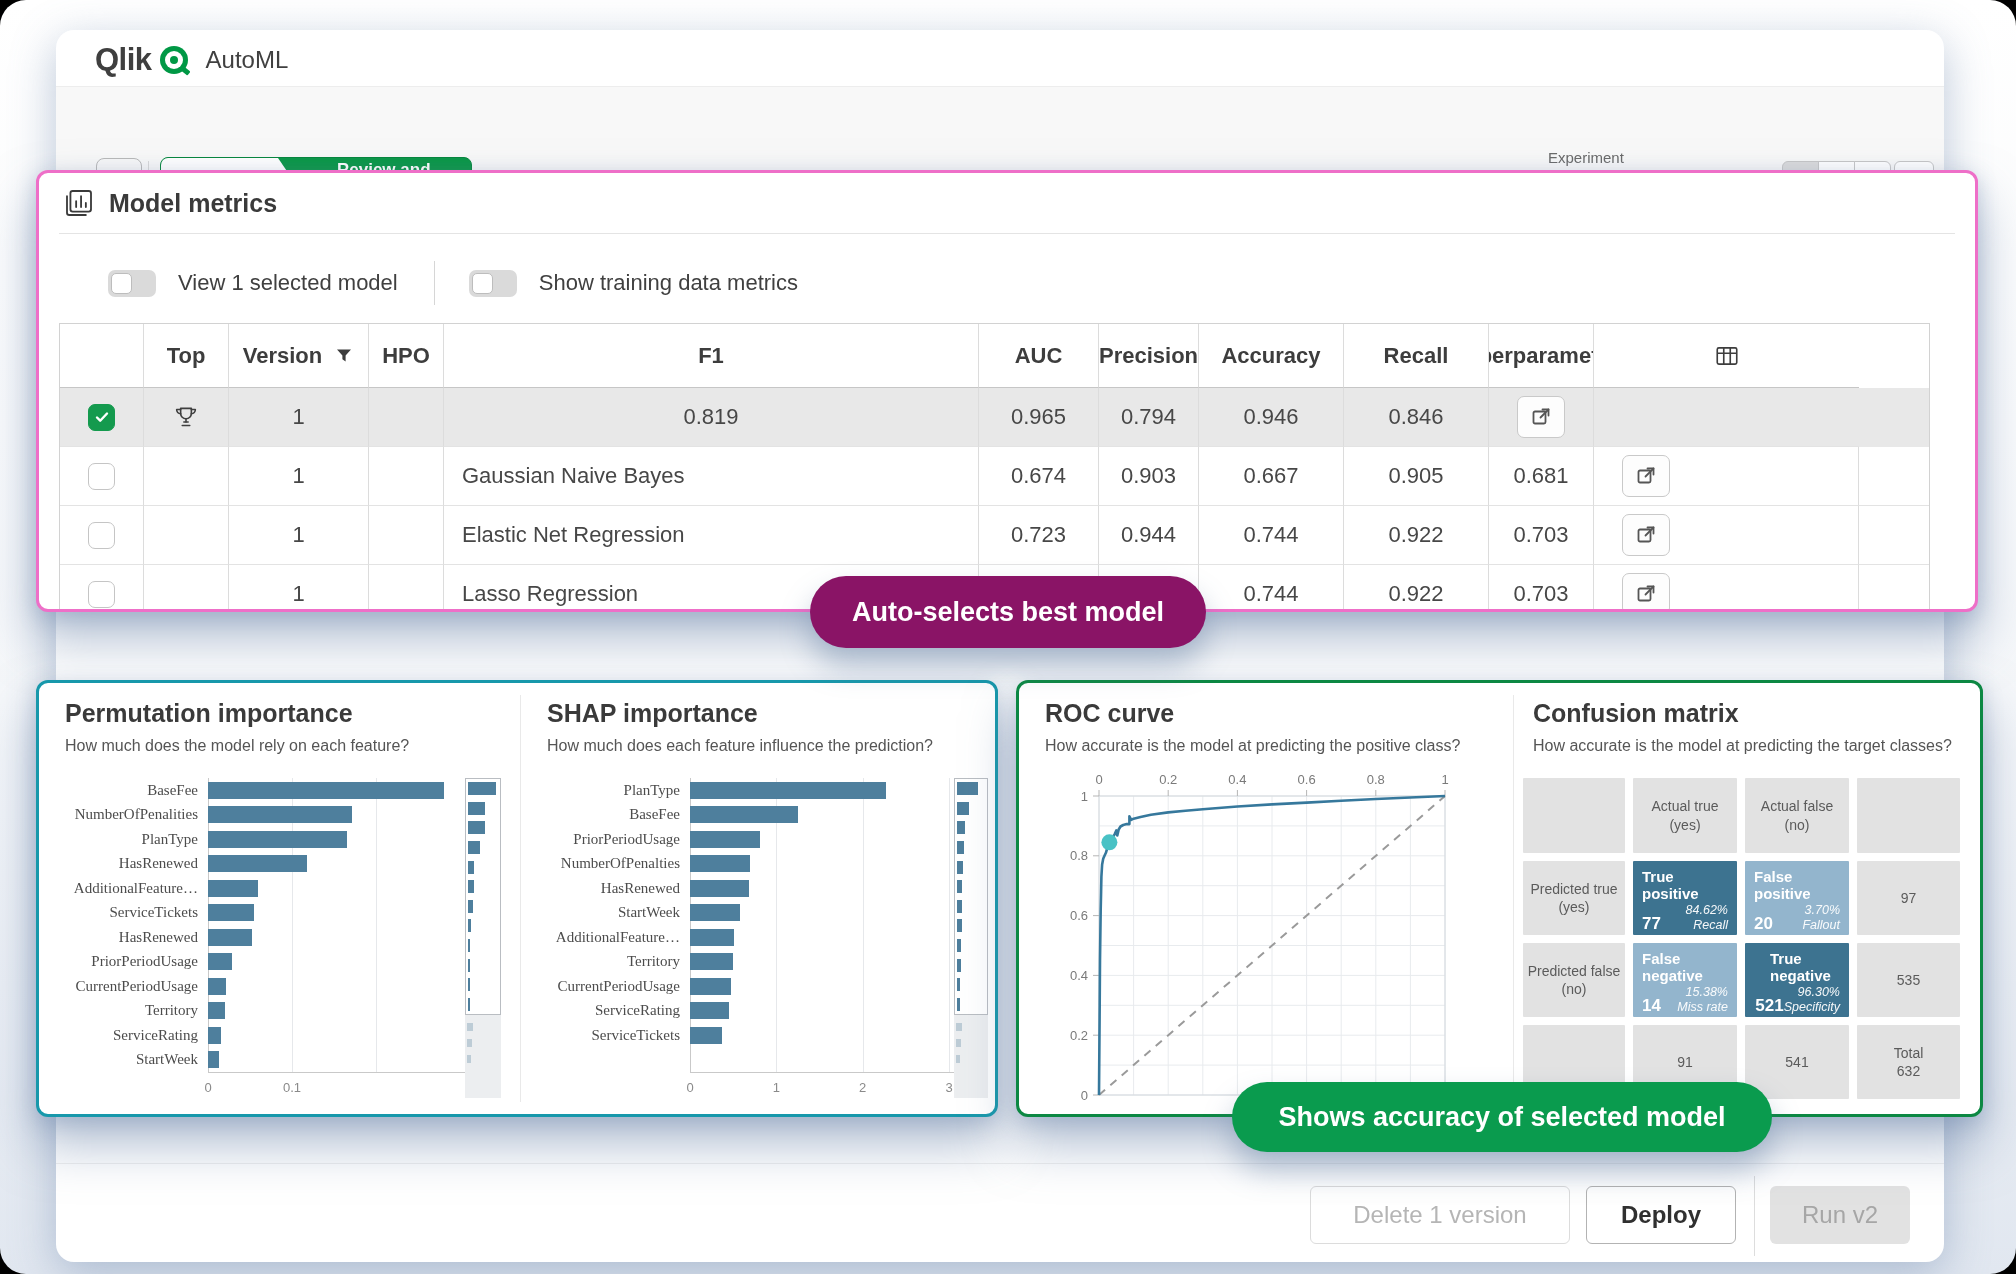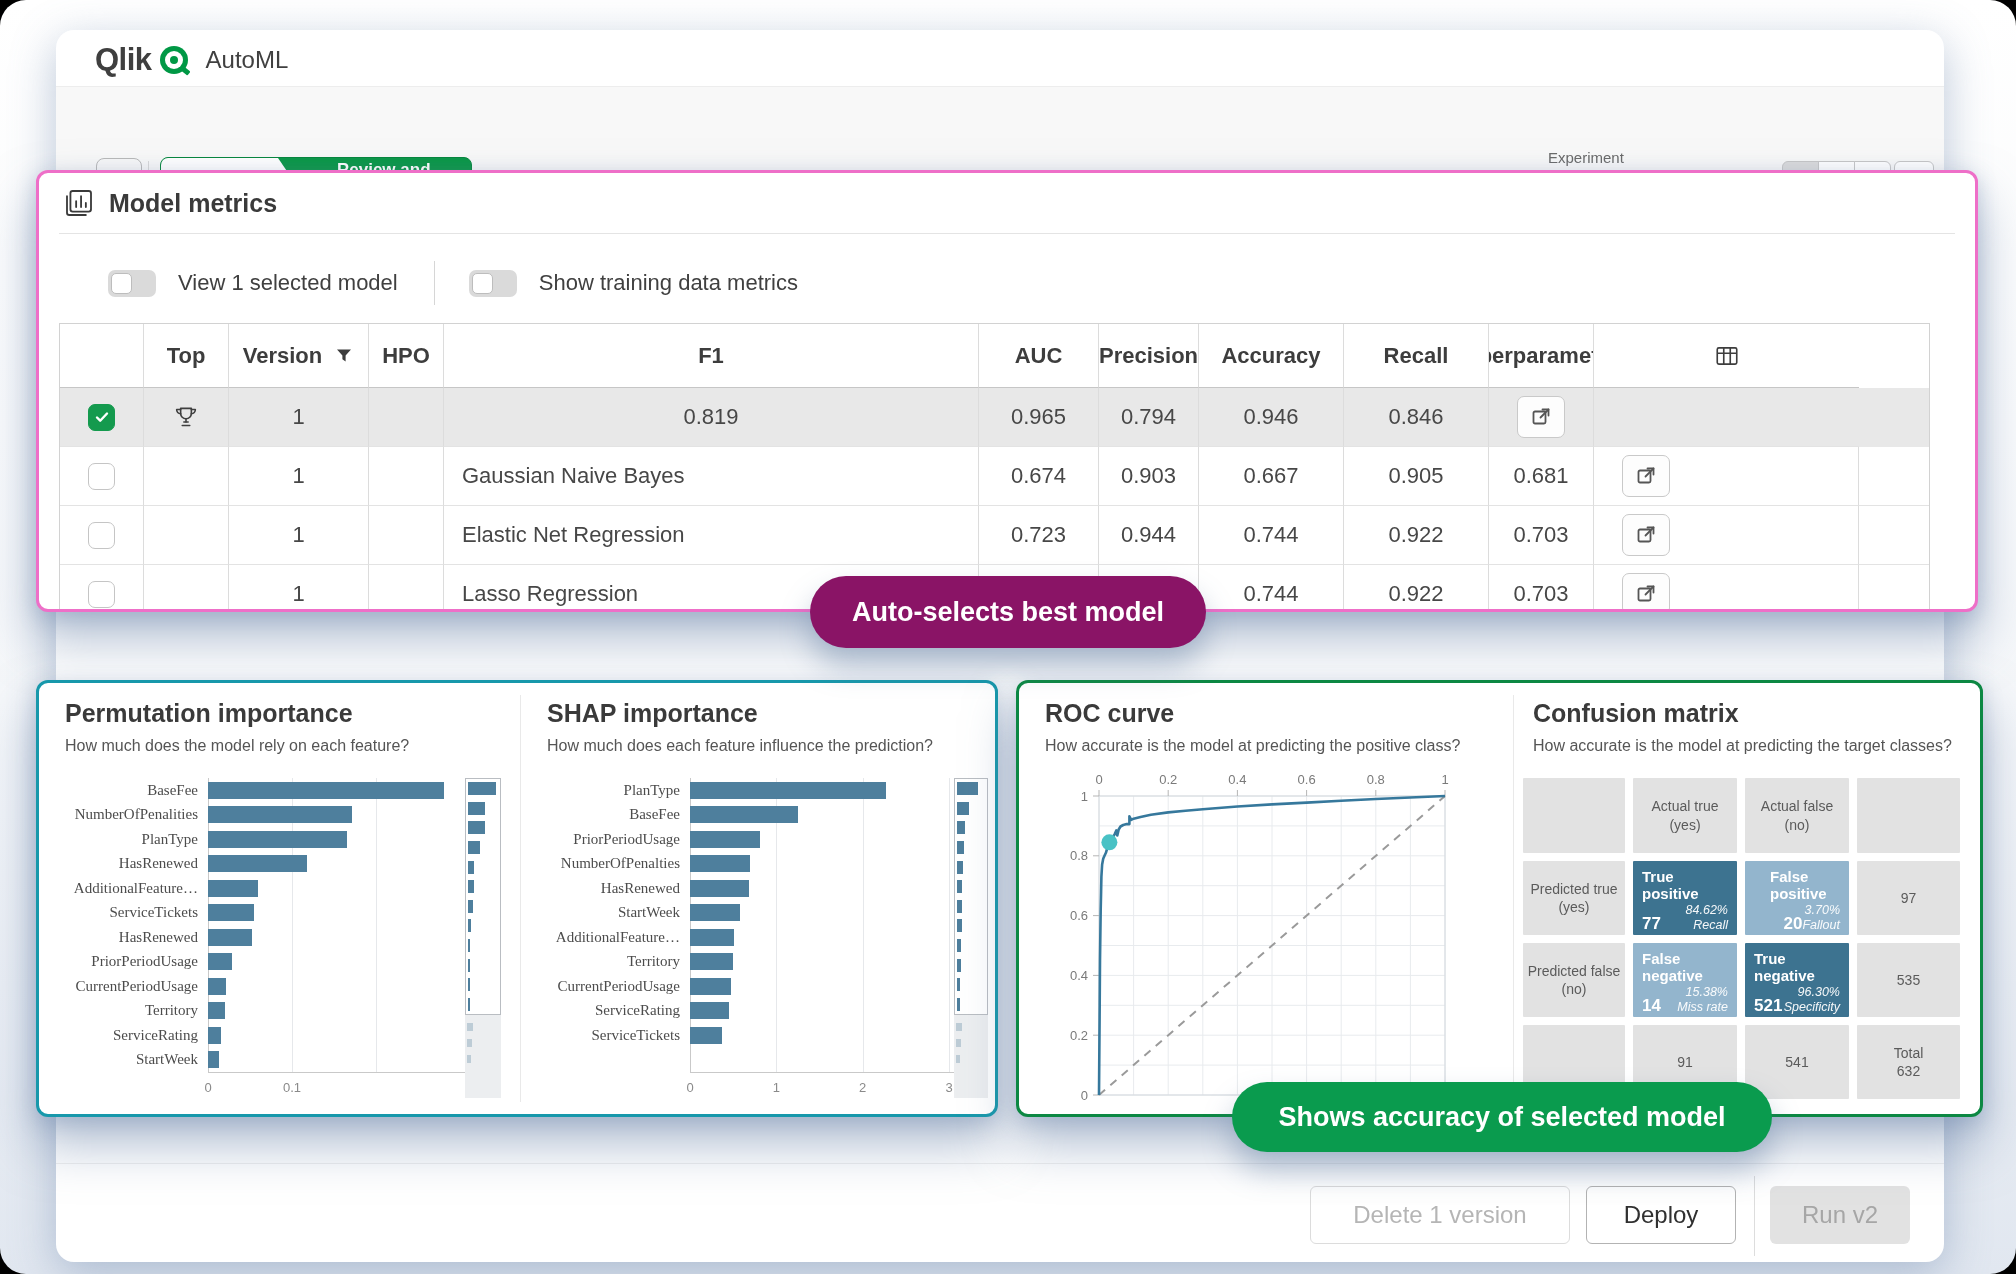--- a/index.html
+++ b/index.html
@@ -31,21 +31,21 @@
   .view-group{position:absolute;left:1726px;top:74px;display:flex;}
   .vbtn{width:35px;height:38px;border:1px solid #c7c7c7;background:#fff;display:flex;align-items:center;justify-content:center;margin-left:-1px;cursor:pointer;}
   .vbtn:first-child{border-radius:6px 0 0 6px;margin-left:0;}
   .vbtn:last-child{border-radius:0 6px 6px 0;}
   .vbtn.active{background:#dcdcdc;}
   .vbtn-single{position:absolute;left:1838px;top:74px;width:38px;height:38px;border:1px solid #c7c7c7;border-radius:6px;background:#fff;display:flex;align-items:center;justify-content:center;cursor:pointer;}
   
   .foot-div{position:absolute;left:0;right:0;top:1133px;height:1px;background:#efefef;}
   .btn{position:absolute;top:1156px;height:58px;border-radius:6px;font-family:"Liberation Sans",sans-serif;font-size:24px;display:flex;align-items:center;justify-content:center;box-sizing:border-box;cursor:pointer;}
   .btn-delete{left:1254px;width:260px;background:#fff;border:1px solid #dcdcdc;color:#b5b5b5;}
-  .btn-deploy{left:1530px;width:150px;background:#fff;border:1px solid #b3b3b3;color:#303030;font-weight:400;}
+  .btn-deploy{left:1530px;width:150px;background:#fff;border:1px solid #b3b3b3;color:#303030;font-weight:700;}
   .foot-vdiv{position:absolute;left:1698px;top:1146px;width:1px;height:80px;background:#ddd;}
   .btn-run{left:1714px;width:140px;background:#e2e2e2;border:none;color:#a6a6a6;}
   
   .panel{position:absolute;background:#fff;border-radius:12px;box-sizing:border-box;z-index:2;overflow:hidden;
     box-shadow:0 28px 50px rgba(103,130,168,.5),0 6px 20px rgba(103,130,168,.3);}
   .model-panel{left:36px;top:170px;width:1942px;height:442px;border:3px solid #ee6fc8;}
   .drivers-panel{left:36px;top:680px;width:962px;height:437px;border:3px solid #1798ab;}
   .accuracy-panel{left:1016px;top:680px;width:967px;height:437px;border:3px solid #0c8843;}
   .mm-head{position:absolute;left:24px;top:14px;display:flex;align-items:center;gap:14px;}
   .mm-title{font-size:25px;font-weight:700;color:#3a3a3a;}
@@ -605,37 +605,37 @@
         <div class="cm-cell">Actual false<br>(no)</div>
         <div class="cm-cell"></div>
         <div class="cm-cell">Predicted true<br>(yes)</div>
         <div class="cm-q" style="background: rgb(61, 115, 144);">
           <div class="lbl">True positive</div>
           <div class="cm-bot">
             <span class="cnt">77</span>
             <span class="pm">84.62%<br>Recall</span>
           </div>
         </div>
-        <div class="cm-q" style="background: rgb(147, 181, 205); align-items: flex-end;">
+        <div class="cm-q" style="background: rgb(147, 181, 205);">
           <div class="lbl">False positive</div>
           <div class="cm-bot">
             <span class="cnt">20</span>
             <span class="pm">3.70%<br>Fallout</span>
           </div>
         </div>
         <div class="cm-cell">97</div>
         <div class="cm-cell">Predicted false<br>(no)</div>
         <div class="cm-q" style="background: rgb(147, 181, 205);">
           <div class="lbl">False negative</div>
           <div class="cm-bot">
             <span class="cnt">14</span>
             <span class="pm">15.38%<br>Miss rate</span>
           </div>
         </div>
-        <div class="cm-q" style="background: rgb(61, 115, 144);">
+        <div class="cm-q" style="background: rgb(61, 115, 144); align-items: flex-end;">
           <div class="lbl">True negative</div>
           <div class="cm-bot">
             <span class="cnt">521</span>
             <span class="pm">96.30%<br>Specificity</span>
           </div>
         </div>
         <div class="cm-cell">535</div>
         <div class="cm-cell"></div>
         <div class="cm-cell">91</div>
         <div class="cm-cell">541</div>

